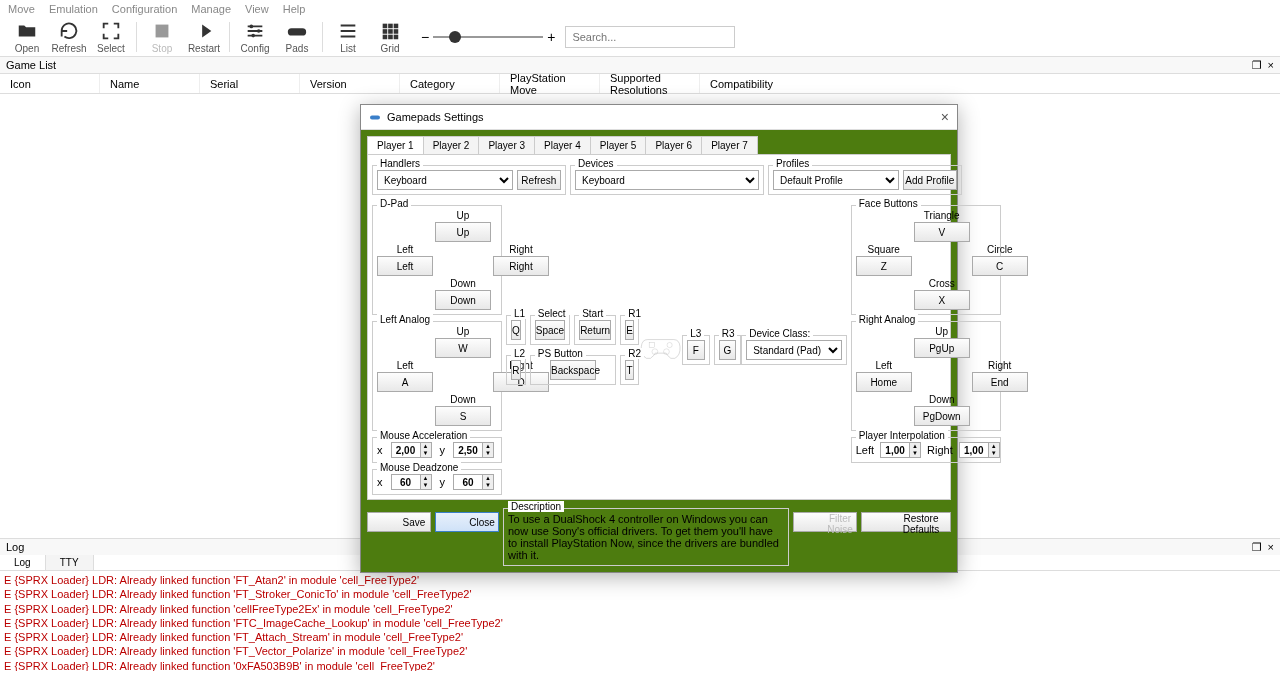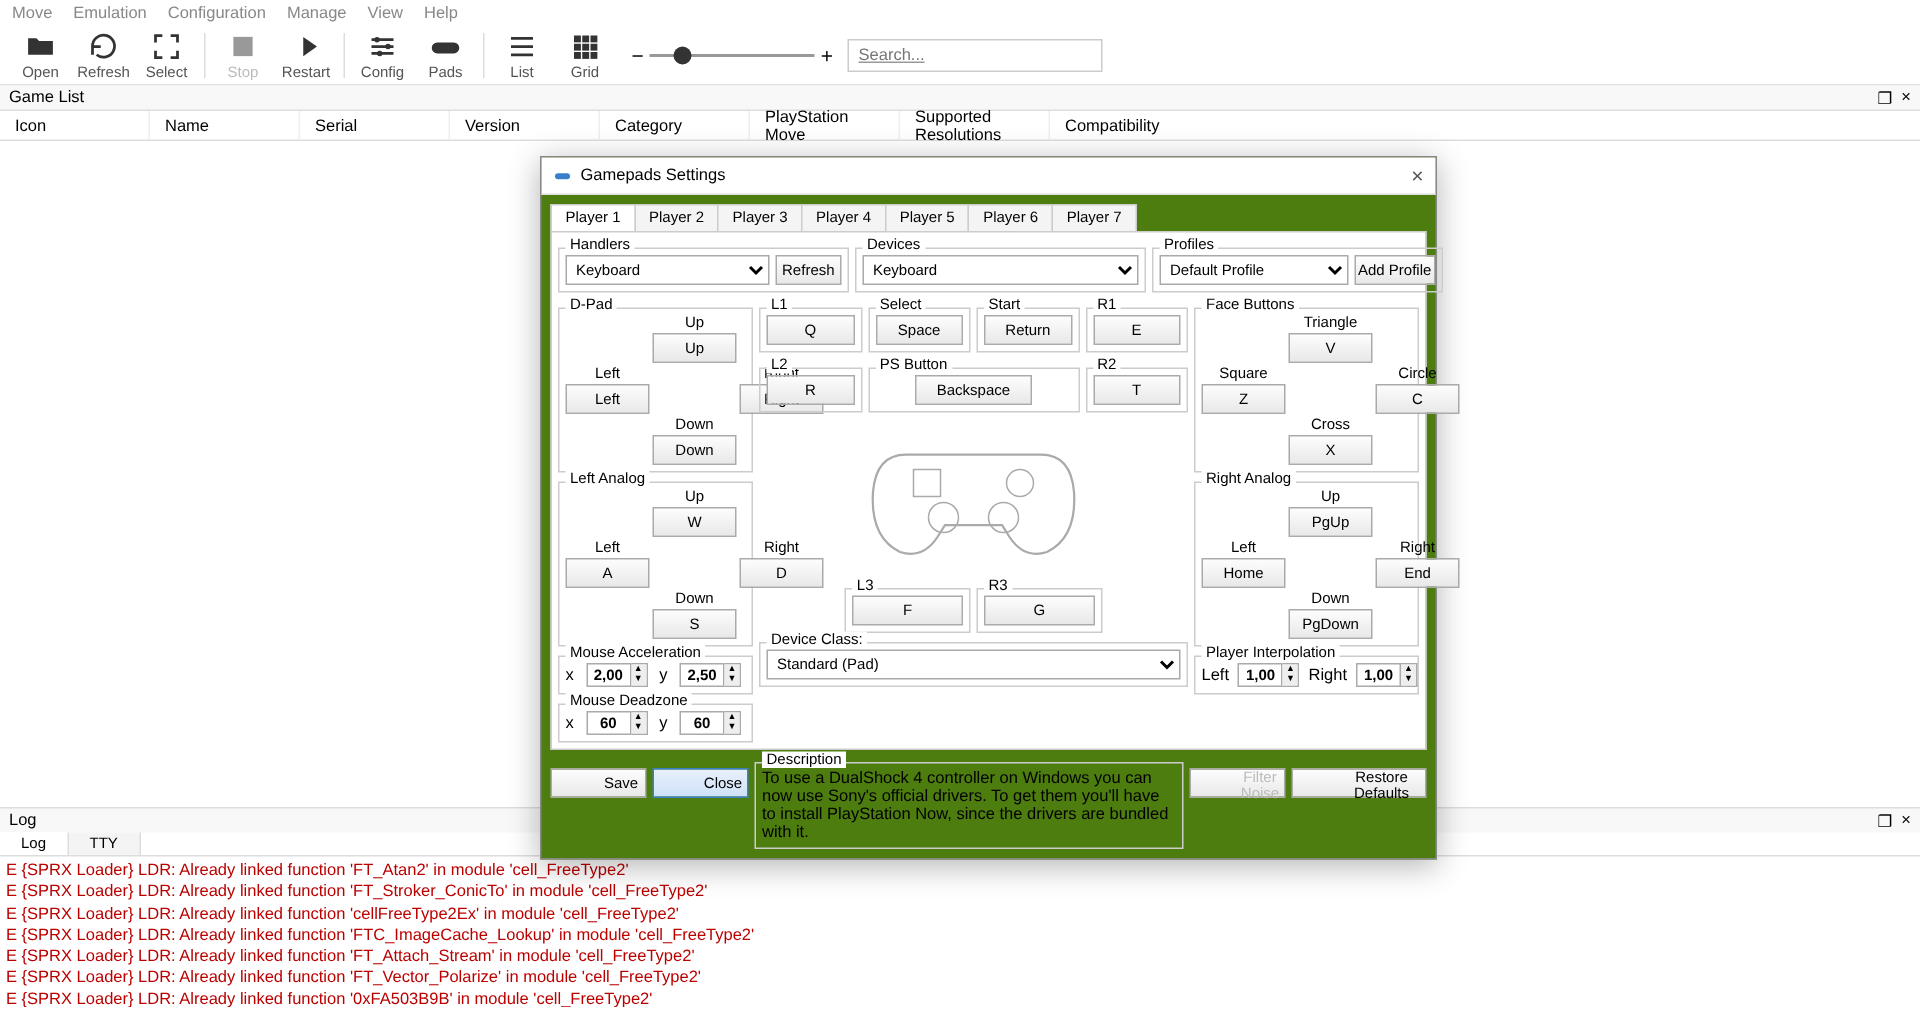--- a/index.html
+++ b/index.html
@@ -7,21 +7,21 @@
 .menubar { display: flex; gap: 14px; padding: 3px 8px; color: #888; }
 .menubar span { cursor: default; }
 .toolbar { display: flex; align-items: center; padding: 2px 6px; background: #fff; border-bottom: 1px solid #ddd; }
 .tbtn { display: flex; flex-direction: column; align-items: center; width: 42px; cursor: pointer; }
 .tbtn .ic { width: 22px; height: 22px; color: #333; }
 .tbtn .lbl { font-size: 10px; color: #555; margin-top: 1px; }
 .tsep { width: 1px; height: 30px; background: #ddd; margin: 0 4px; }
 .slider { display: flex; align-items: center; margin: 0 10px; }
 .slider .track { width: 110px; height: 2px; background: #999; position: relative; }
 .slider .thumb { position: absolute; left: 16px; top: -5px; width: 12px; height: 12px; background: #333; border-radius: 50%; }
-.search { border: 1px solid #ccc; height: 22px; width: 170px; padding: 0 6px; color: #999; text-decoration: underline; }
+.search { border: 1px solid #ccc; height: 22px; width: 170px; padding: 0 6px; color: #999; }
 .gl-hdr { background: #f8f8f8; border-bottom: 1px solid #ddd; padding: 2px 6px; font-size: 11px; }
 .cols { display: flex; background: #fff; border-bottom: 1px solid #ddd; height: 20px; align-items: center; position: relative; }
 .cols span { padding: 0 10px; border-right: 1px solid #eee; height: 100%; display: flex; align-items: center; }
 .gl-body { height: 444px; background: #fff; }
 .log-hdr { background: #f8f8f8; border-top: 1px solid #ddd; padding: 2px 6px; }
 .log-tabs { display: flex; border-bottom: 1px solid #ddd; }
 .log-tabs span { padding: 2px 14px; border-right: 1px solid #ddd; background: #f4f4f4; font-size: 10px; }
 .log-tabs span.active { background: #fff; }
 .log-body { padding: 2px 4px; font-family: Consolas, monospace; font-size: 10px; line-height: 1.3; color: #b00; height: 100px; overflow-y: scroll; }
 
@@ -36,21 +36,21 @@
 .tabs span.active { background: #fff; }
 .dlg-body { background: #fff; margin: 0 6px 6px; border: 1px solid #ccc; padding: 4px; }
 .row3 { display: grid; grid-template-columns: 194px 194px 194px; gap: 4px; }
 .grp { border: 1px solid #ccc; padding: 4px; position: relative; margin-top: 6px; }
 .grp > .gt { position: absolute; top: -8px; left: 4px; background: #fff; padding: 0 3px; font-size: 10px; }
 .sel { width: 100%; height: 20px; border: 1px solid #aaa; background: #fff; font-size: 10px; padding: 0 2px; }
 .btn { height: 20px; border: 1px solid #aaa; background: linear-gradient(#fdfdfd,#e8e8e8); font-size: 10px; cursor: pointer; }
 .slot { display: flex; flex-direction: column; align-items: center; }
 .slot .slbl { font-size: 10px; margin-bottom: 1px; }
 .slot .btn { width: 56px; }
-.midcol { display: flex; flex-direction: column; align-items: center; }
+.midcol { display: flex; flex-direction: row; align-items: center; }
 .pad-img { margin: 8px 0; }
 .foot { display: flex; gap: 4px; padding: 6px; align-items: flex-start; }
 .foot .btn { width: 64px; padding-left: 30px; }
 .foot .btn.primary { border-color: #3a7fc9; background: linear-gradient(#e8f0fb,#cfe2f8); }
 .desc { flex: 1; border: 1px solid #ccc; padding: 4px; font-size: 9px; position: relative; margin-top: -4px; }
 .desc .gt { position: absolute; top: -8px; left: 4px; background: #fff; padding: 0 3px; font-size: 10px; }
 .spin { display: inline-flex; align-items: center; }
 .spin input { width: 30px; height: 16px; border: 1px solid #aaa; font-size: 10px; text-align: center; font-weight: bold; }
 .spin .ar { display: flex; flex-direction: column; border: 1px solid #aaa; border-left: none; }
 .spin .ar span { width: 10px; height: 7px; font-size: 6px; line-height: 7px; text-align: center; background: #eee; cursor: pointer; }

